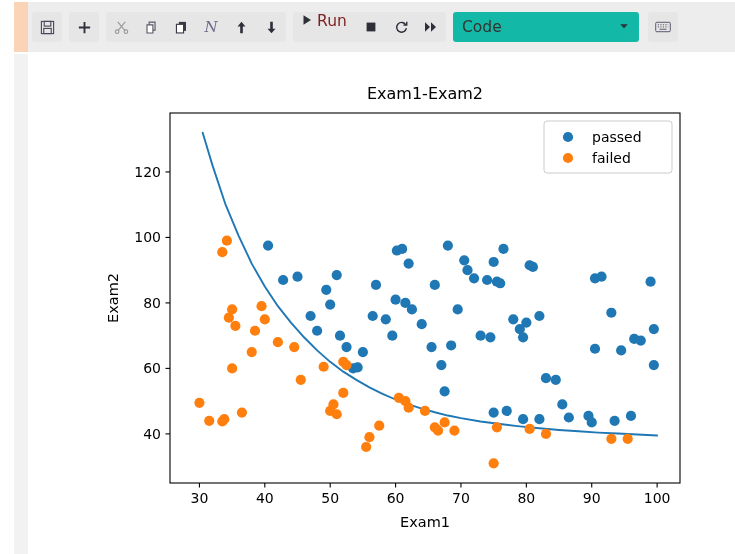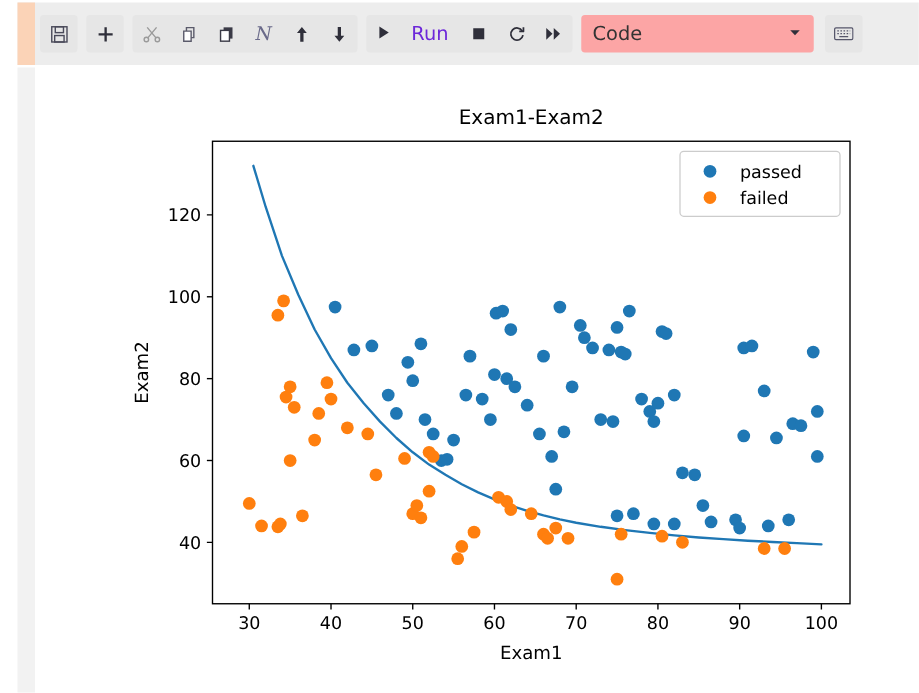--- a/index.html
+++ b/index.html
@@ -67,37 +67,36 @@
     color: #3b3b3b;
     font-size: 15px;
     line-height: 1;
     cursor: pointer;
     user-select: none;
   }
   .tb-btn.dim { color: #9a9a9a; }
   .tb-btn svg { display: block; }
   .tb-run {
     display: flex;
-    align-items: center;
-    gap: 16px;
+    gap: 4px;
     height: 30px;
     padding: 0 9px 0 8px;
-    color: #6d28d9;
+    color: #7f1d1d;
     font-size: 15px;
     cursor: pointer;
     user-select: none;
   }
   .tb-run .run-label { font-size: 15.5px; letter-spacing: .1px; }
   .tb-select {
     display: flex;
     align-items: center;
     justify-content: space-between;
     width: 168px;
     height: 30px;
-    background: #fca5a5;
+    background: #14b8a6;
     border-radius: 3px;
     padding: 0 9px;
     font-size: 15.5px;
     color: #333;
     margin-right: 9px;
     cursor: pointer;
     user-select: none;
   }
   .tb-kbd {
     width: 30px;

